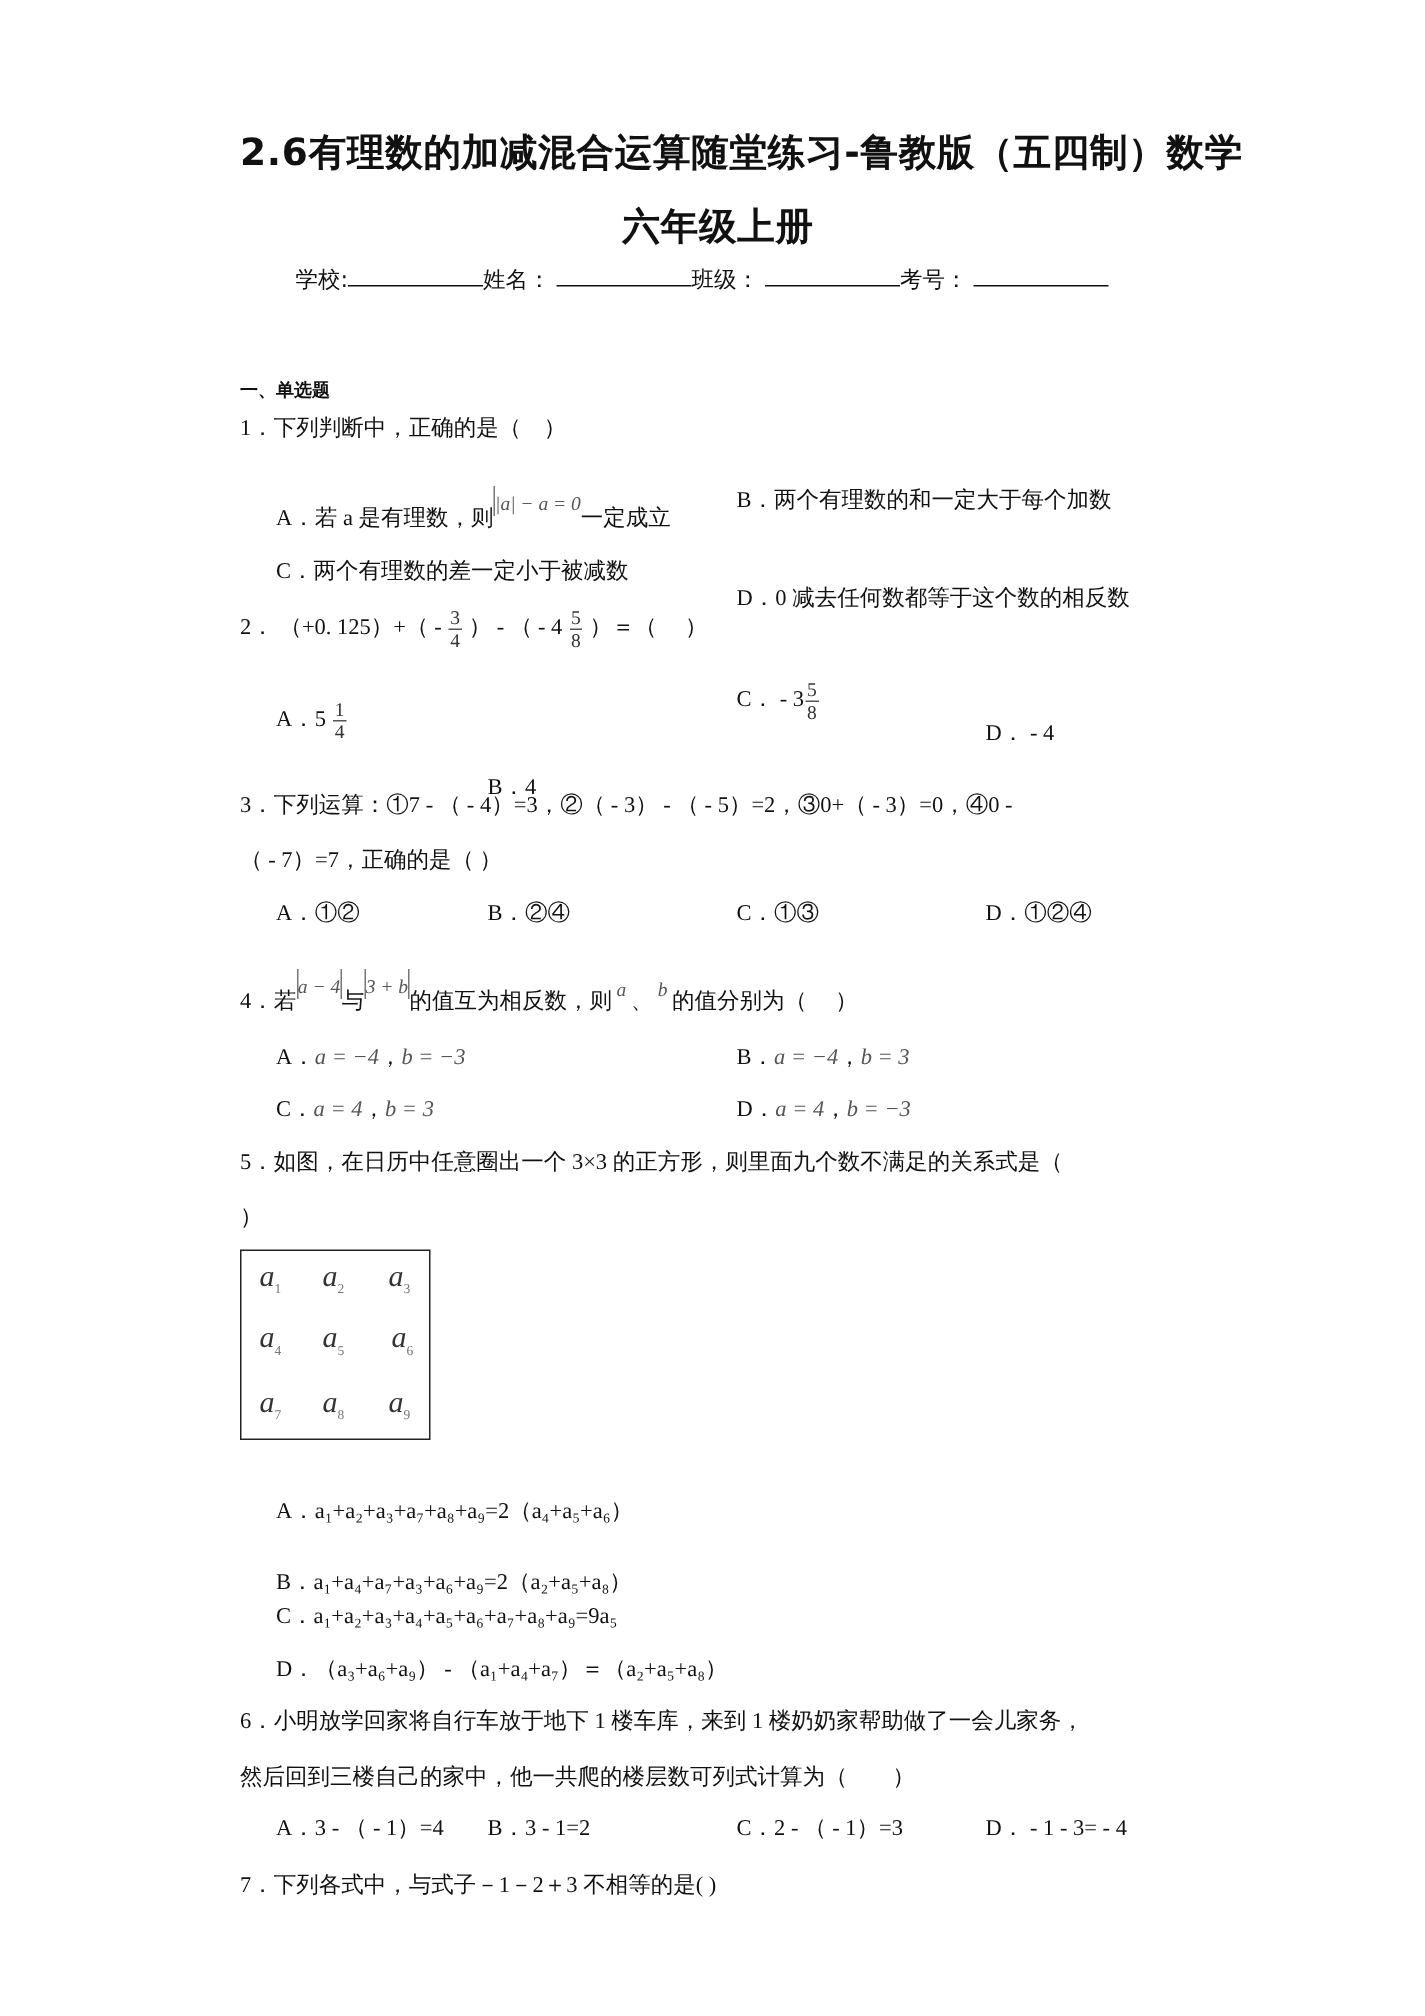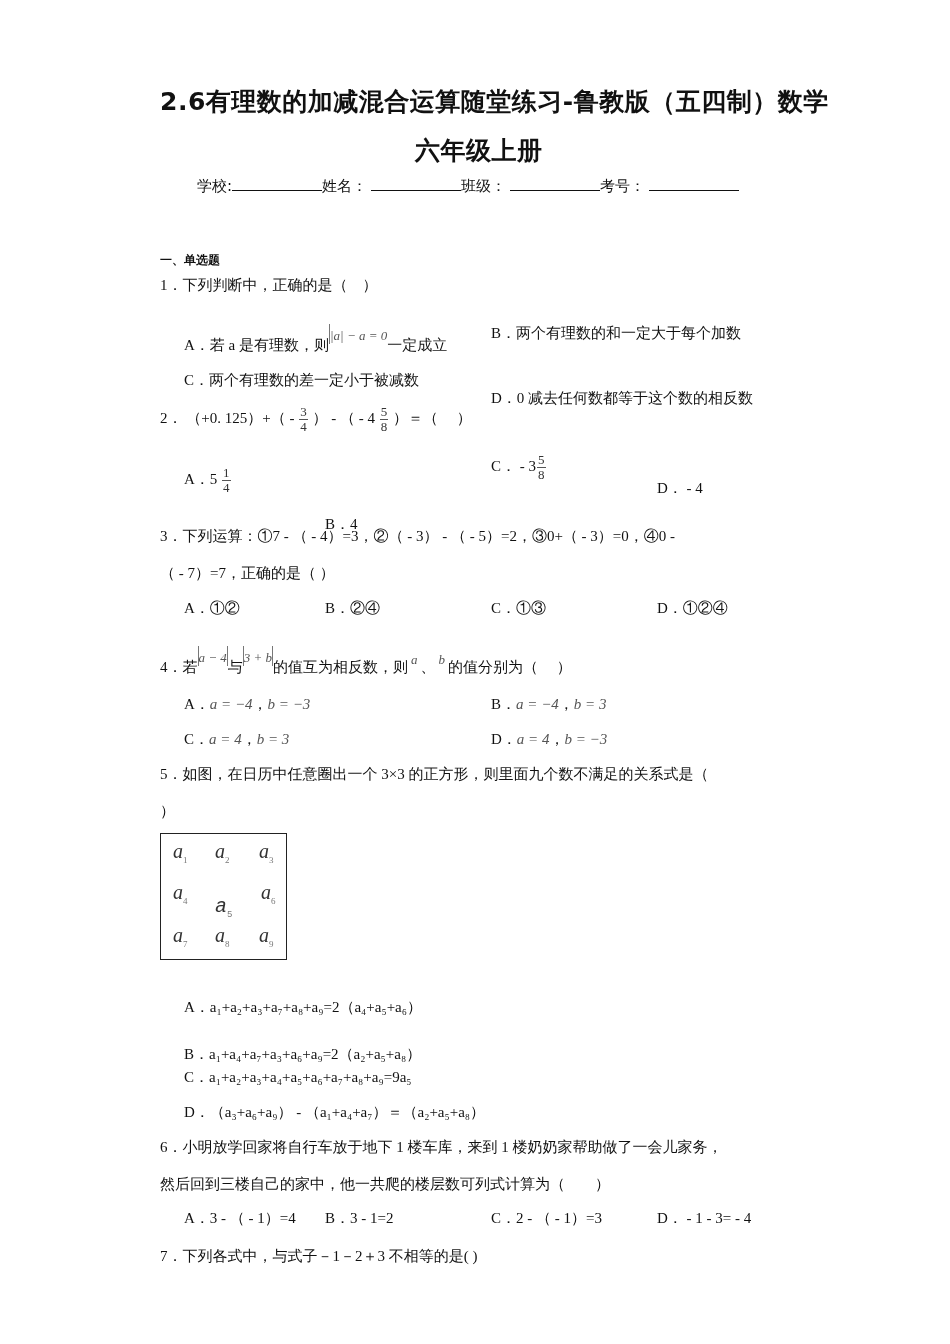--- a/index.html
+++ b/index.html
@@ -118,21 +118,21 @@
 <div class="abs q" style="left:160px; top:765px;">
   <span>5．</span><span>如图，在日历中任意圈出一个 3×3 的正方形，则里面九个数不满足的关系式是（</span>
 </div>
 <div class="abs q" style="left:160px; top:802px;">）</div>
 
 <div class="grid-box">
   <span class="cell" style="left:12px; top:6px;"><span>a</span><sub>1</sub></span>
   <span class="cell" style="left:54px; top:6px;"><span>a</span><sub>2</sub></span>
   <span class="cell" style="left:98px; top:6px;"><span>a</span><sub>3</sub></span>
   <span class="cell" style="left:12px; top:47px;"><span>a</span><sub>4</sub></span>
-  <span class="cell" style="left:54px; top:61px;font-family:Liberation Mono, monospace;"><span>a</span><sub>5</sub></span>
+  <span class="cell" style="left:54px; top:47px;"><span>a</span><sub>5</sub></span>
   <span class="cell" style="left:100px; top:47px;"><span>a</span><sub>6</sub></span>
   <span class="cell" style="left:12px; top:90px;"><span>a</span><sub>7</sub></span>
   <span class="cell" style="left:54px; top:90px;"><span>a</span><sub>8</sub></span>
   <span class="cell" style="left:98px; top:90px;"><span>a</span><sub>9</sub></span>
 </div>
 
 <div class="abs q" style="left:184px; top:998px;">
   <span>A．</span><span>a₁+a₂+a₃+a₇+a₈+a₉=2（a₄+a₅+a₆）</span>
 </div>
 <div class="abs q" style="left:184px; top:1033px;margin-top:12px;">

